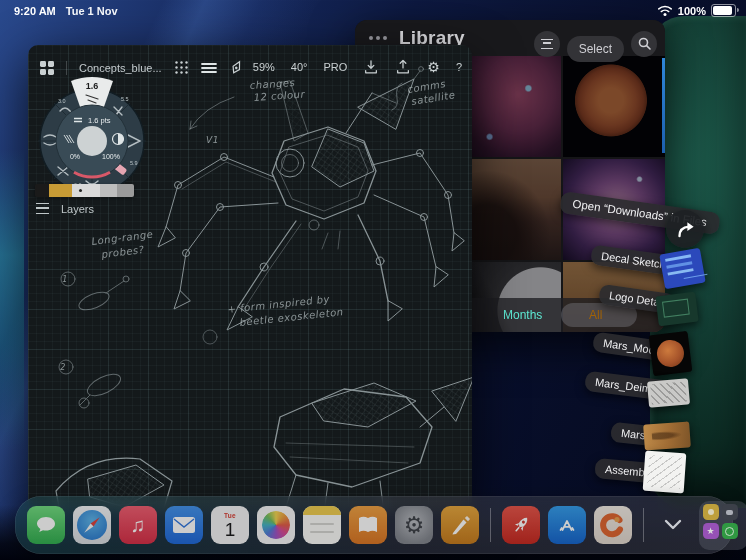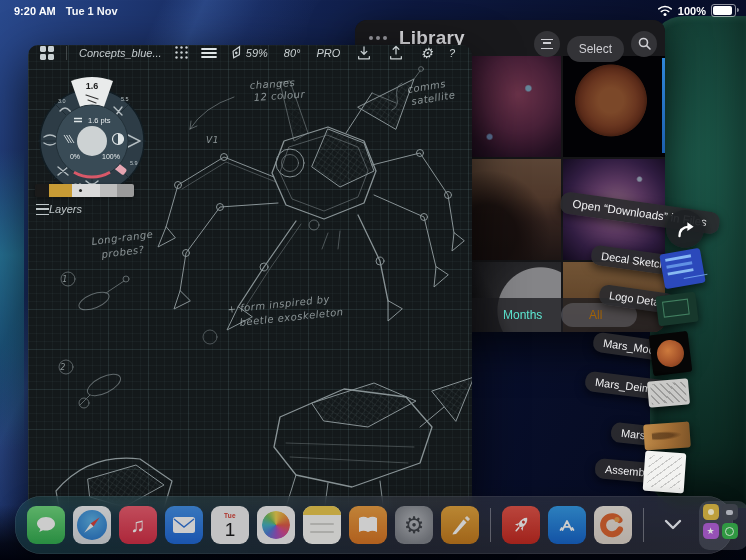--- a/index.html
+++ b/index.html
@@ -65,37 +65,37 @@
 
   
   .concepts{position:absolute;left:28px;top:45px;width:444px;height:465px;border-radius:10px;z-index:20;overflow:hidden;
     box-shadow:0 16px 50px rgba(0,0,0,.7);
     background:
       repeating-linear-gradient(90deg,rgba(130,170,175,.05) 0 1px,rgba(0,0,0,0) 1px 8px),
       repeating-linear-gradient(0deg,rgba(130,170,175,.05) 0 1px,rgba(0,0,0,0) 1px 8px),
       repeating-linear-gradient(90deg,rgba(145,190,195,.09) 0 1px,rgba(0,0,0,0) 1px 40px),
       repeating-linear-gradient(0deg,rgba(145,190,195,.09) 0 1px,rgba(0,0,0,0) 1px 40px),
       #14191b;}
-  .c-toolbar{position:absolute;left:0;top:0;right:7px;height:30px;display:flex;align-items:flex-start;z-index:8;color:#c9d0d2;font-style:italic;}
+  .c-toolbar{position:absolute;left:0;top:0;right:0;height:30px;display:flex;align-items:flex-end;z-index:8;color:#c9d0d2;}
   .c-left{display:flex;align-items:center;gap:12px;margin-left:12px;}
   .c-title{font-size:11px;color:#c3cacd;}
   .c-right{position:absolute;right:10px;display:flex;align-items:center;gap:16px;font-size:11px;}
   .c-btn{display:flex;align-items:center;justify-content:center;}
   .tool-active{position:relative;}
   .tool-active::after{content:"";position:absolute;left:0;right:0;bottom:-5px;height:2px;background:#9fb0b4;border-radius:1px;}
   .c-sep{width:1px;height:14px;background:rgba(200,210,212,.25);}
 
   
   .wheel{position:absolute;left:2px;top:28px;width:124px;height:124px;z-index:9;}
   
   .colorbar{position:absolute;left:7px;top:139px;height:13px;display:flex;z-index:9;border-radius:2px;overflow:hidden;box-shadow:0 1px 3px rgba(0,0,0,.5);}
   .sw{height:13px;position:relative;}
   .sw-dot::after{content:"";position:absolute;left:7px;top:5px;width:3px;height:3px;border-radius:50%;background:#222;}
   
-  .layers{position:absolute;left:8px;top:158px;display:flex;align-items:flex-end;gap:0;color:#bfc7c9;font-size:11px;z-index:9;font-style:italic;}
+  .layers{position:absolute;left:8px;top:158px;display:flex;align-items:flex-start;gap:12px;color:#bfc7c9;font-size:11px;z-index:9;}
   .burger{width:13px;height:9px;border-top:1.5px solid #bfc7c9;border-bottom:1.5px solid #bfc7c9;position:relative;}
   .burger::after{content:"";position:absolute;left:0;top:3px;width:13px;height:1.5px;background:#bfc7c9;}
   .sketch{position:absolute;inset:0;z-index:2;}
   .hw{font-family:"DejaVu Sans",sans-serif;font-style:italic;fill:#c6d1d3;opacity:.66;letter-spacing:.5px;}
 
   
   .draglayer{position:absolute;inset:0;z-index:40;pointer-events:none;}
   .draglayer *{pointer-events:auto;}
   .dlabel{position:absolute;background:rgba(43,43,47,.92);color:#f1f1f3;font-size:11px;padding:4px 10px;border-radius:9px;
     white-space:nowrap;box-shadow:0 3px 10px rgba(0,0,0,.55);}
@@ -239,21 +239,21 @@
         </svg>
         <svg class="c-btn" width="15" height="15" viewBox="0 0 15 15">
           <g transform="rotate(28 7.5 7.5)">
               <path d="M7.5 1l3.6 7-3.6 5.5L3.9 8z" fill="none" stroke="#c9d0d2" stroke-width="1.2"></path>
           <circle cx="7.5" cy="8" r="1.3" fill="#c9d0d2"></circle>
             </g>
         </svg>
       </div>
       <div class="c-right">
         <span>59%</span>
-        <span>80°</span>
+        <span>40°</span>
         <span>PRO</span>
         <svg class="c-btn" width="16" height="16" viewBox="0 0 18 18">
           <path d="M9 2v8M5.8 7.2 9 10.4l3.2-3.2M3 13v2.5h12V13" fill="none" stroke="#c9d0d2" stroke-width="1.4" stroke-linecap="round" stroke-linejoin="round"></path>
         </svg>
         <svg class="c-btn" width="16" height="16" viewBox="0 0 18 18">
           <path d="M9 10V2M5.8 4.8 9 1.6l3.2 3.2M3 13v2.5h12V13" fill="none" stroke="#c9d0d2" stroke-width="1.4" stroke-linecap="round" stroke-linejoin="round"></path>
         </svg>
         <span class="c-btn" style="font-size:14px;">⚙</span>
         <span>?</span>
       </div>

